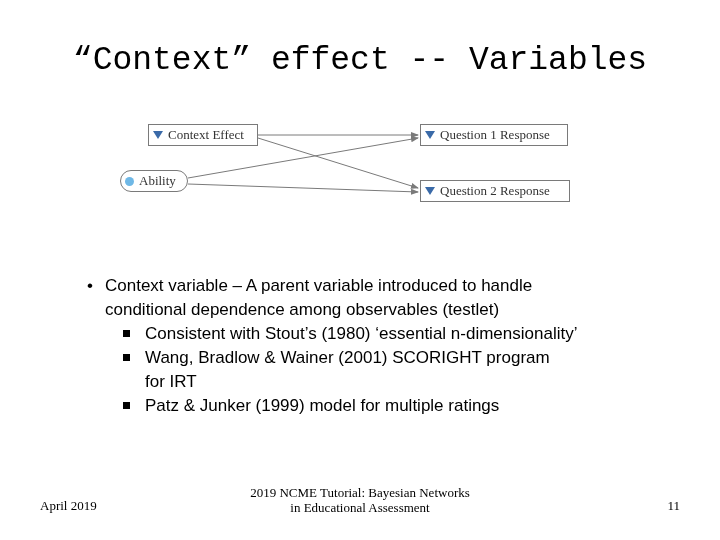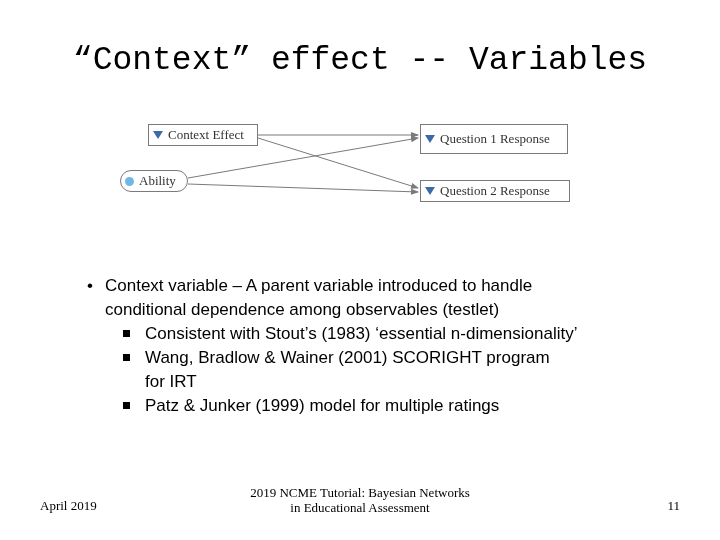--- a/index.html
+++ b/index.html
@@ -61,21 +61,21 @@
   .node .dot {
     width: 9px;
     height: 9px;
     border-radius: 50%;
     background: #6fb8e6;
     margin-right: 5px;
     flex: 0 0 auto;
   }
   .node-context { left: 28px; top: 4px; width: 110px; height: 22px; }
   .node-ability { left: 0px;  top: 50px; width: 68px; height: 22px; border-radius: 11px; }
-  .node-q1      { left: 300px; top: 4px; width: 148px; height: 30px; }
+  .node-q1      { left: 300px; top: 4px; width: 148px; height: 22px; }
   .node-q2      { left: 300px; top: 60px; width: 150px; height: 22px; text-align: center; }
 
   .bullets {
     position: absolute;
     top: 275px;
     left: 83px;
     width: 600px;
     font-size: 17px;
     line-height: 1.3;
   }
@@ -173,21 +173,21 @@
   </div>
 
   <div class="bullets">
     <div class="b1">
       <span>Context variable – A parent variable introduced to handle</span>
     </div>
     <div class="b2-cont" style="padding-left:22px;">
       <span>conditional dependence among observables (testlet)</span>
     </div>
     <div class="b2">
-      <span>Consistent with Stout’s (1983) ‘essential n-dimensionality’</span>
+      <span>Consistent with Stout’s (1980) ‘essential n-dimensionality’</span>
     </div>
     <div class="b2">
       <span>Wang, Bradlow &amp; Wainer (2001) SCORIGHT program</span>
     </div>
     <div class="b2-cont">
       <span> for IRT</span>
     </div>
     <div class="b2">
       <span>Patz &amp; Junker (1999) model for multiple ratings</span>
     </div>

